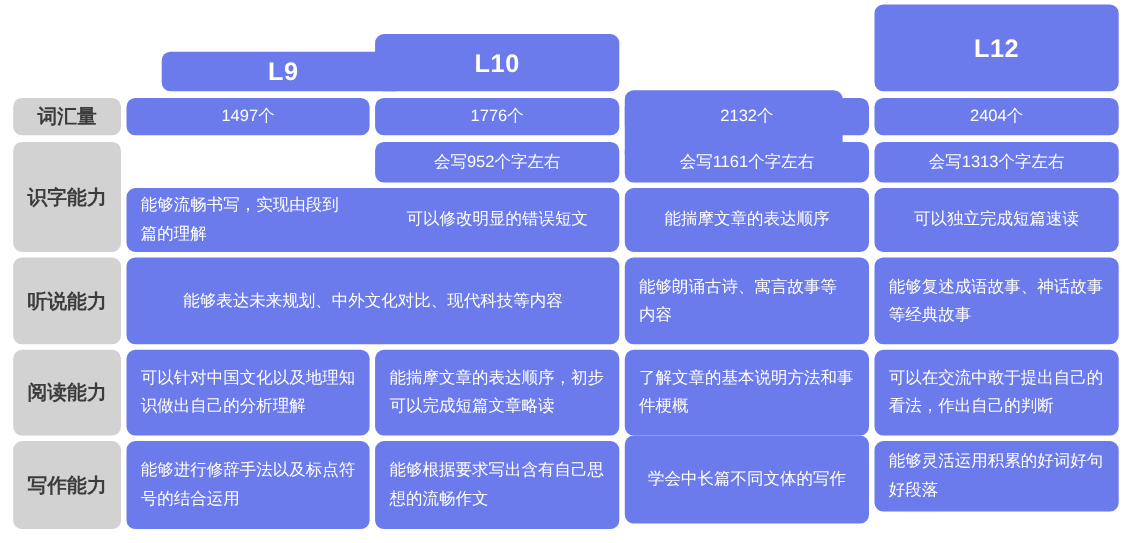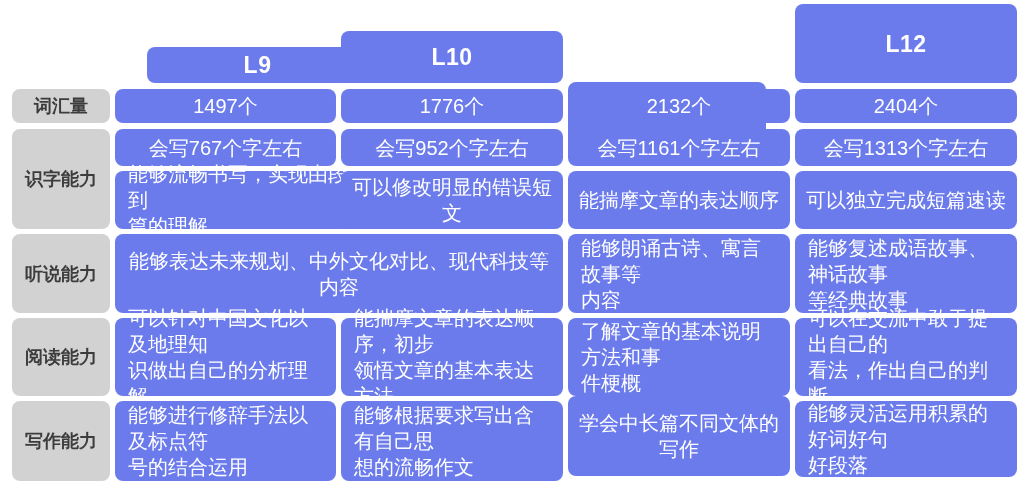--- a/index.html
+++ b/index.html
@@ -11,21 +11,21 @@
     overflow:hidden;
   }
   .cell{
     position:absolute;
     background:var(--cell-bg,#6b7beb);
     color:var(--cell-text,#ffffff);
     border-radius:8px;
     display:flex;
     align-items:center;
     justify-content:center;
-    font-size:20px;
+    font-size:15px;
     line-height:26px;
     white-space:pre-line;
     box-sizing:border-box;
     text-align:center;
     padding:0 10px;
   }
   .cell.left{
     justify-content:flex-start;
     text-align:left;
     padding:0 13px;
@@ -63,47 +63,46 @@
   <div class="rowlabel" style="left:12px;top:129px;width:98px;height:100px;">识字能力</div>
   <div class="rowlabel" style="left:12px;top:234px;width:98px;height:79px;">听说能力</div>
   <div class="rowlabel" style="left:12px;top:318px;width:98px;height:78px;">阅读能力</div>
   <div class="rowlabel" style="left:12px;top:401px;width:98px;height:80px;">写作能力</div>
 
   <div class="cell" style="left:115px;top:89px;width:221px;height:34px;">1497个</div>
   <div class="cell" style="left:341px;top:89px;width:222px;height:34px;">1776个</div>
   <div class="cell" style="left:568px;top:89px;width:222px;height:34px;">2132个</div>
   <div class="cell" style="left:795px;top:89px;width:222px;height:34px;">2404个</div>
 
-  <div class="cell" style="left:115px;top:129px;width:221px;height:37px;">会写767个字左右</div>
   <div class="cell" style="left:341px;top:129px;width:222px;height:37px;">会写952个字左右</div>
   <div class="cell" style="left:568px;top:129px;width:222px;height:37px;">会写1161个字左右</div>
   <div class="cell" style="left:795px;top:129px;width:222px;height:37px;">会写1313个字左右</div>
 
   <div class="cell left" style="left:115px;top:171px;width:260px;height:58px;">能够流畅书写，实现由段到
 篇的理解</div>
   <div class="cell" style="left:341px;top:171px;width:222px;height:58px;">可以修改明显的错误短文</div>
   <div class="cell" style="left:568px;top:171px;width:222px;height:58px;">能揣摩文章的表达顺序</div>
   <div class="cell" style="left:795px;top:171px;width:222px;height:58px;">可以独立完成短篇速读</div>
 
   <div class="cell" style="left:115px;top:234px;width:448px;height:79px;">能够表达未来规划、中外文化对比、现代科技等内容</div>
   <div class="cell left" style="left:568px;top:234px;width:222px;height:79px;">能够朗诵古诗、寓言故事等
 内容</div>
   <div class="cell left" style="left:795px;top:234px;width:222px;height:79px;">能够复述成语故事、神话故事
 等经典故事</div>
 
   <div class="cell left" style="left:115px;top:318px;width:221px;height:78px;">可以针对中国文化以及地理知
 识做出自己的分析理解</div>
   <div class="cell left" style="left:341px;top:318px;width:222px;height:78px;">能揣摩文章的表达顺序，初步
-领悟文章的基本表达方法</div>
+可以完成短篇文章略读</div>
   <div class="cell left" style="left:568px;top:318px;width:222px;height:78px;">了解文章的基本说明方法和事
 件梗概</div>
   <div class="cell left" style="left:795px;top:318px;width:222px;height:78px;">可以在交流中敢于提出自己的
 看法，作出自己的判断</div>
 
   <div class="cell left" style="left:115px;top:401px;width:221px;height:80px;">能够进行修辞手法以及标点符
 号的结合运用</div>
   <div class="cell left" style="left:341px;top:401px;width:222px;height:80px;">能够根据要求写出含有自己思
 想的流畅作文</div>
   <div class="cell" style="left:568px;top:396px;width:222px;height:80px;">学会中长篇不同文体的写作</div>
-  <div class="cell left" style="left:795px;top:401px;width:222px;height:76px;">能够灵活运用积累的好词好句
+  <div class="cell left" style="left:795px;top:401px;width:222px;height:64px;">能够灵活运用积累的好词好句
 好段落</div>
 
 </div>
 
 </body></html>

